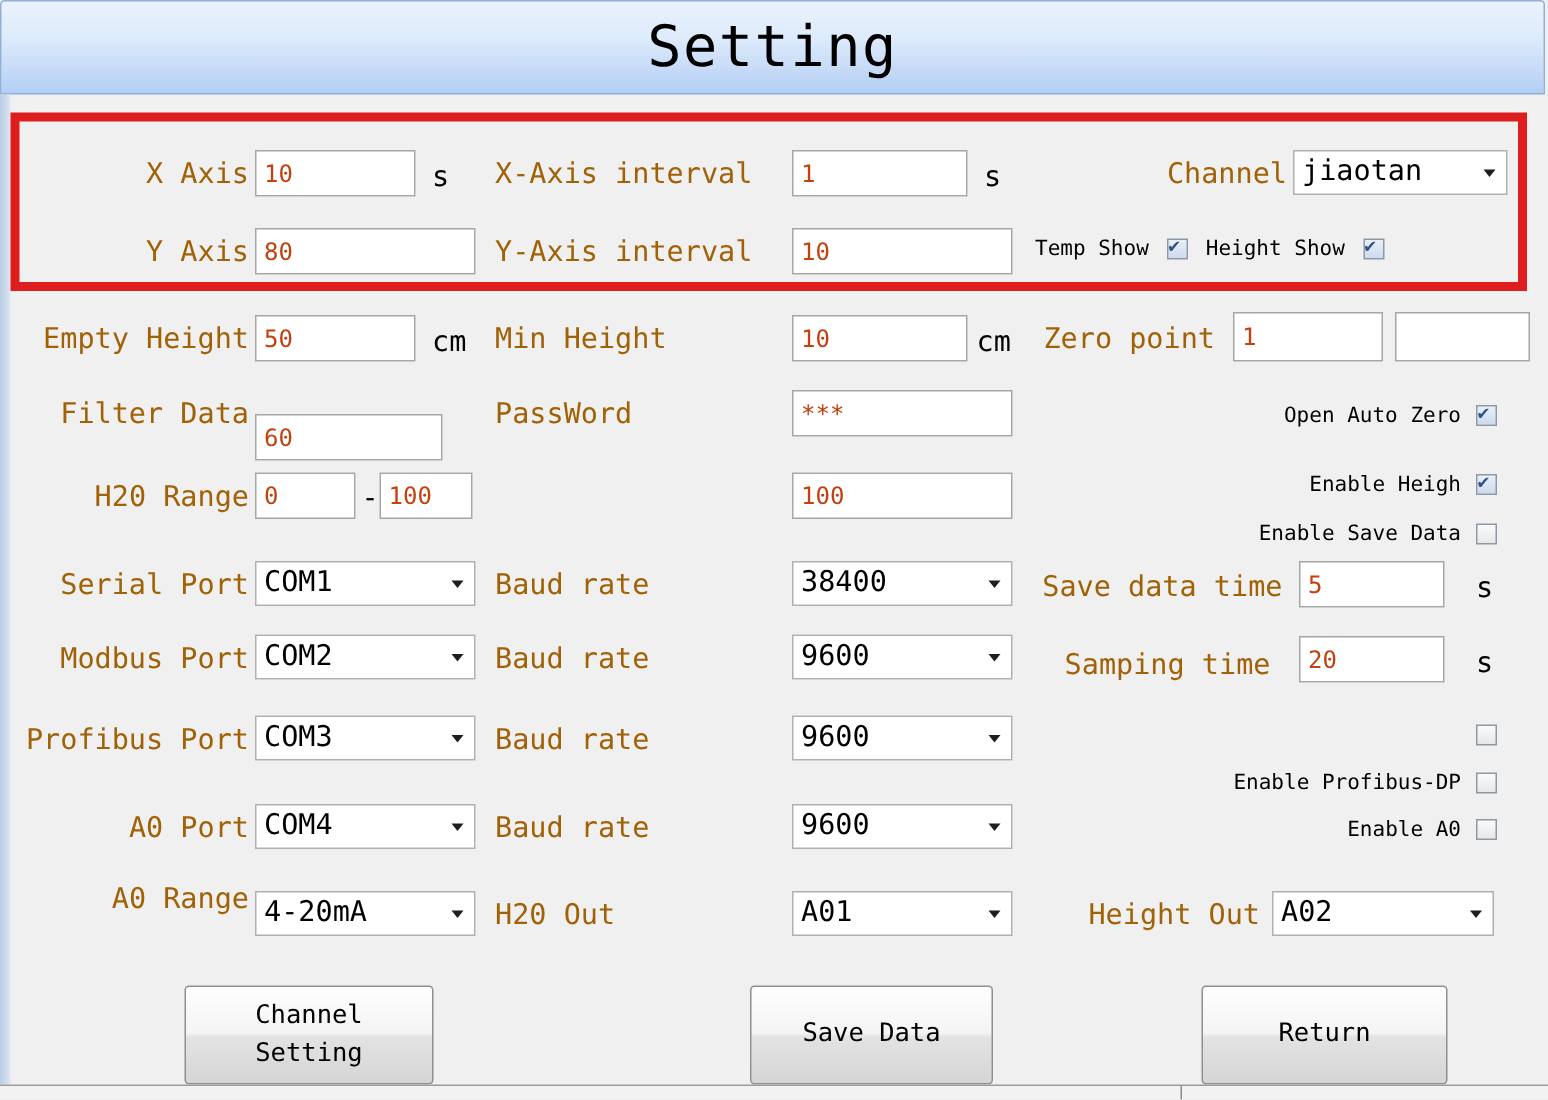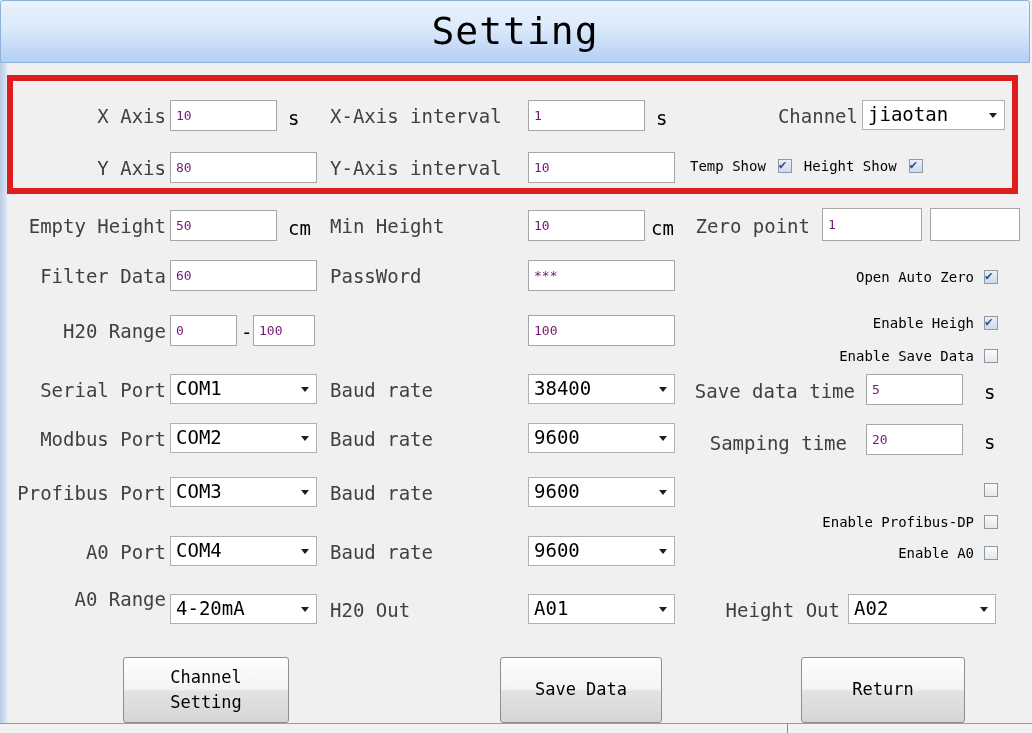--- a/index.html
+++ b/index.html
@@ -18,28 +18,28 @@
     background:linear-gradient(90deg,#b9cbe4,#dde7f3);}
   .bottomstrip{position:absolute;left:0;bottom:0;width:1032px;height:10px;
     background:#f2f2f2;border-top:1px solid #9b9b9b;box-sizing:border-box;}
   .bottomstrip .notch{position:absolute;left:787px;top:0;width:1px;height:9px;background:#8a8a8a;}
 
   
   .redbox{position:absolute;left:7px;top:75px;width:1011px;height:119px;
     border:6px solid #de1e1e;box-sizing:border-box;background:transparent;}
 
   
-  .lbl{position:absolute;font-size:19px;color:#404040;white-space:pre;line-height:22px;}
+  .lbl{position:absolute;font-size:19px;color:#a16207;white-space:pre;line-height:22px;}
   .c1{left:0;width:166px;text-align:right;}
   .c2{left:330px;width:186px;}
   .unit{position:absolute;font-size:19px;color:#000;}
 
   
   .tb{position:absolute;box-sizing:border-box;height:31px;border:1px solid #a6a6a6;
-    background:#fff;font-family:"DejaVu Sans Mono",monospace;font-size:13px;color:#701a75;
+    background:#fff;font-family:"DejaVu Sans Mono",monospace;font-size:16px;color:#c2410c;
     padding:0 5px;outline:none;}
 
   
   .combo{position:absolute;box-sizing:border-box;height:30px;border:1px solid #b0b0b0;
     background:#fff;font-size:19px;color:#000;padding:2px 20px 0 5px;cursor:default;
     white-space:nowrap;overflow:hidden;}
   .combo .arr{position:absolute;right:7px;top:12px;width:0;height:0;
     border-left:4px solid transparent;border-right:4px solid transparent;
     border-top:5px solid #1e1e1e;}
 
@@ -98,21 +98,21 @@
   <input class="tb" style="left: 170px; top: 210px; width: 107px;" value="50">
   <div class="unit" style="left:288px;top:217px">cm</div>
   <div class="lbl c2" style="top:215px">Min Height</div>
   <input class="tb" style="left: 528px; top: 210px; width: 117px;" value="10">
   <div class="unit" style="left:651px;top:217px">cm</div>
   <div class="lbl" style="right:222px;top:215px">Zero point</div>
   <input class="tb" style="left: 822px; top: 208px; width: 100px; height: 33px;" value="1">
   <input class="tb" style="left: 930px; top: 208px; width: 90px; height: 33px;" value="">
 
   <div class="lbl c1" style="top:265px">Filter Data</div>
-  <input class="tb" style="left: 170px; top: 260px; width: 147px;" value="60">
+  <input class="tb" style="left: 170px; top: 276px; width: 125px;" value="60">
   <div class="lbl c2" style="top:265px">PassWord</div>
   <input class="tb" style="left: 528px; top: 260px; width: 147px;" value="***">
   <div class="cbrow" style="right:34px;top:266px">
     <span class="txt">Open Auto Zero</span>
     <span class="cb checked"></span>
   </div>
 
   <div class="lbl c1" style="top:320px">H20 Range</div>
   <input class="tb" style="left: 170px; top: 315px; width: 67px;" value="0">
   <div class="unit" style="left:241px;top:321px">-</div>

